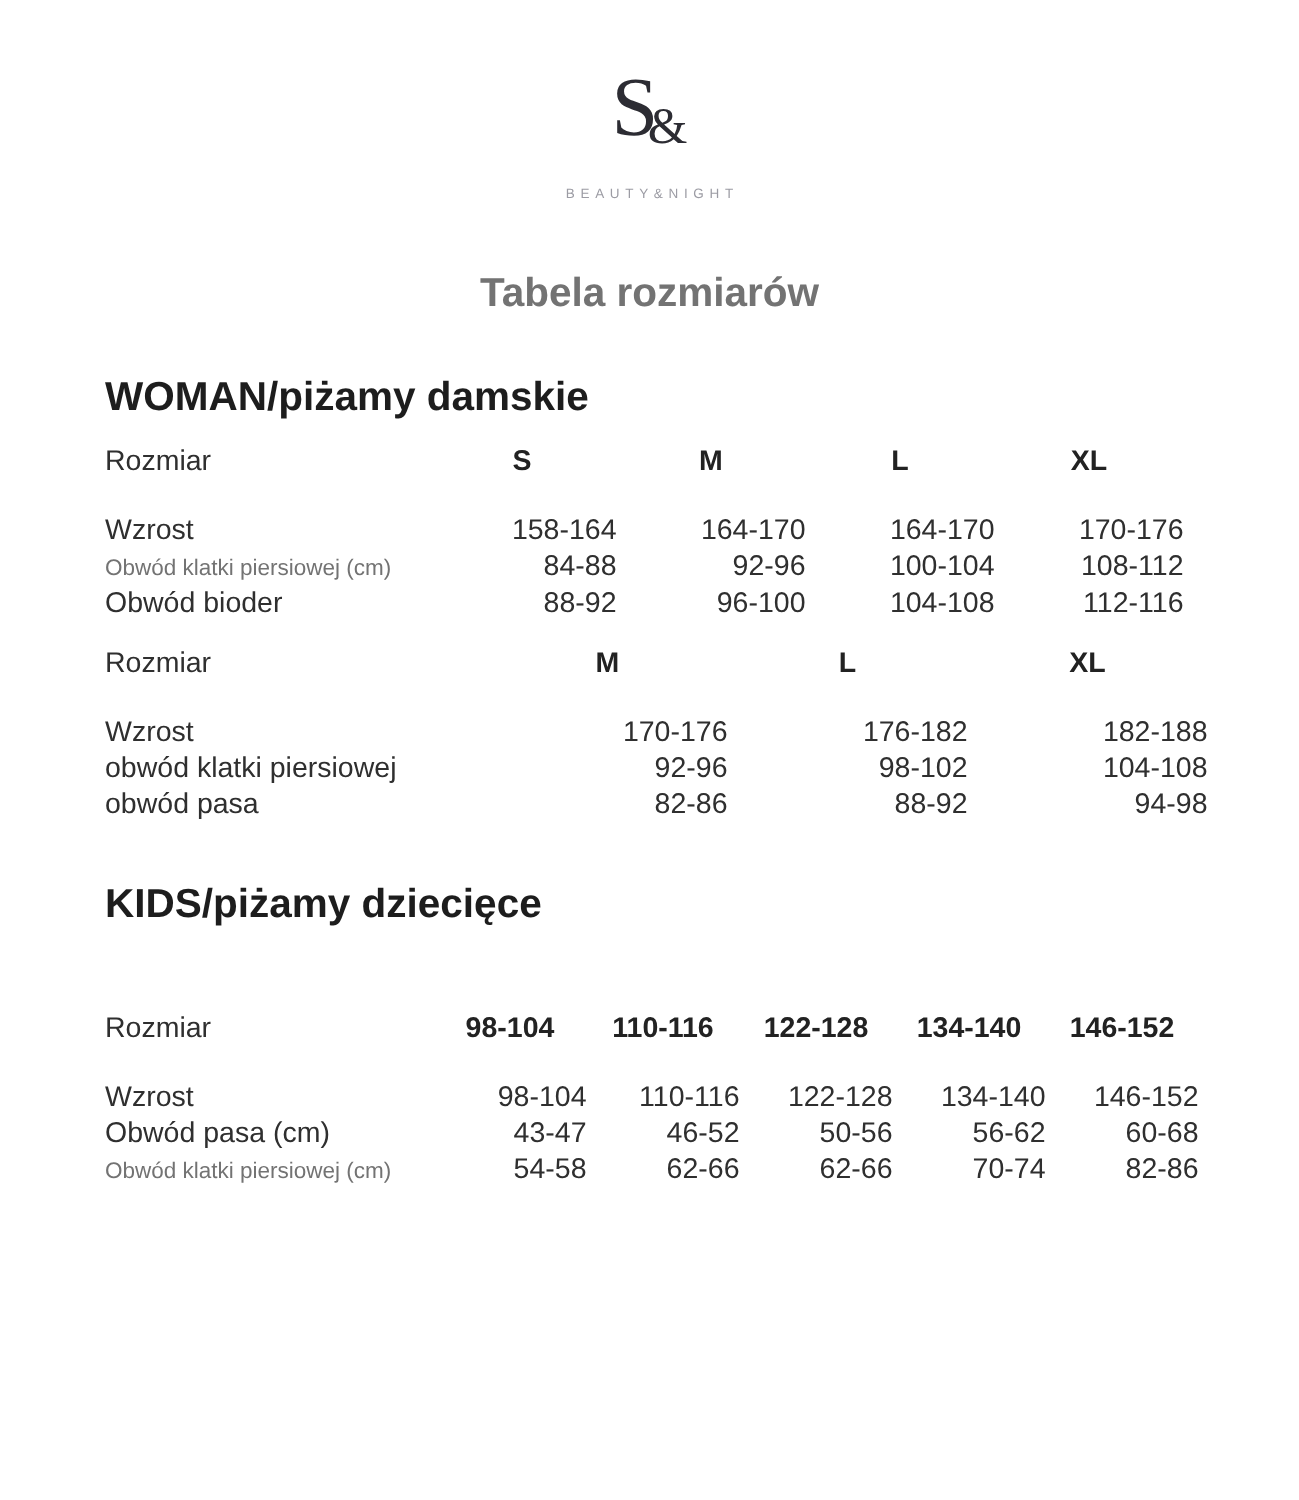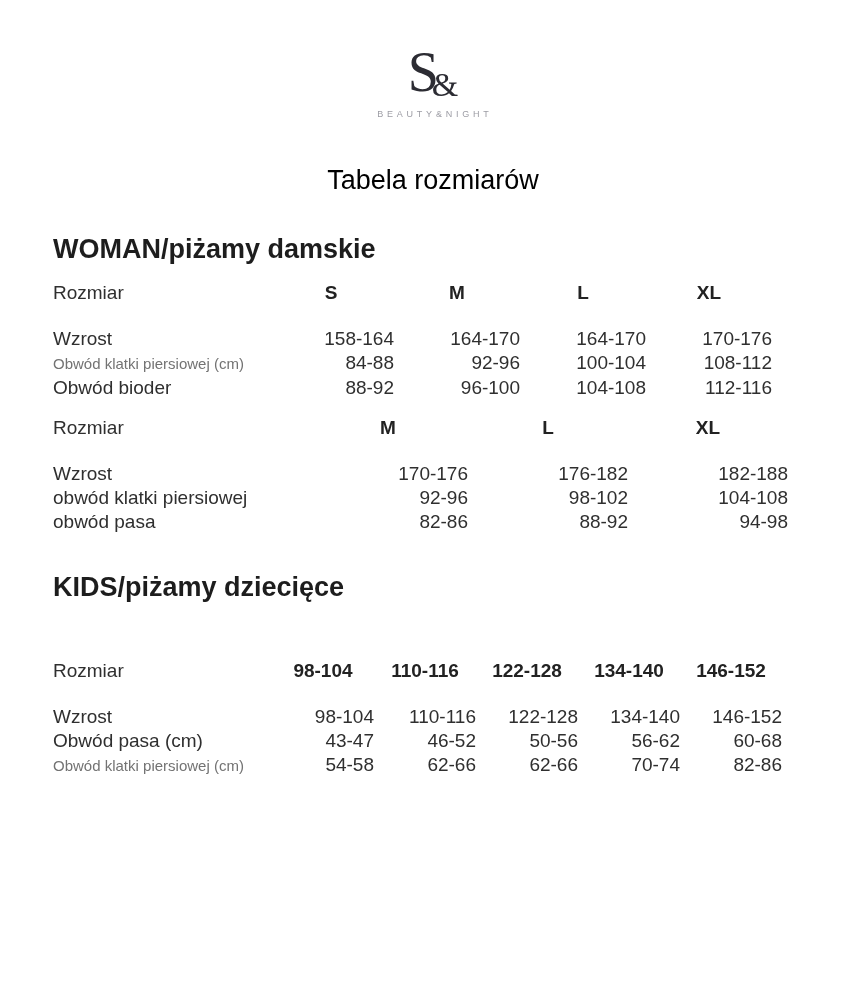--- a/index.html
+++ b/index.html
@@ -44,34 +44,34 @@
     vertical-align: 18px;
     letter-spacing: 0;
     margin-left: -0.35em;
     color: #55555c;
   }
   .tagline {
     font-size: 9px;
     letter-spacing: 0.42em;
     padding-left: 0.42em;
     color: #9c9ca4;
-    margin-top: 9px;
+    margin-top: 24px;
   }
 
   
   .page-title {
     text-align: center;
     font-size: 27px;
-    font-weight: 400;
-    color: #000000;
+    font-weight: 700;
+    color: #737373;
     margin-top: 46px;
   }
 
   
-  .section { margin-left: 53px; margin-right: 40px; }
+  .section { margin-left: 70px; margin-right: 40px; }
   .section-heading {
     font-size: 27px;
     font-weight: 700;
     color: #1d1d1d;
     margin-top: 38px;
   }
   .grid {
     display: grid;
     align-items: baseline;
   }

